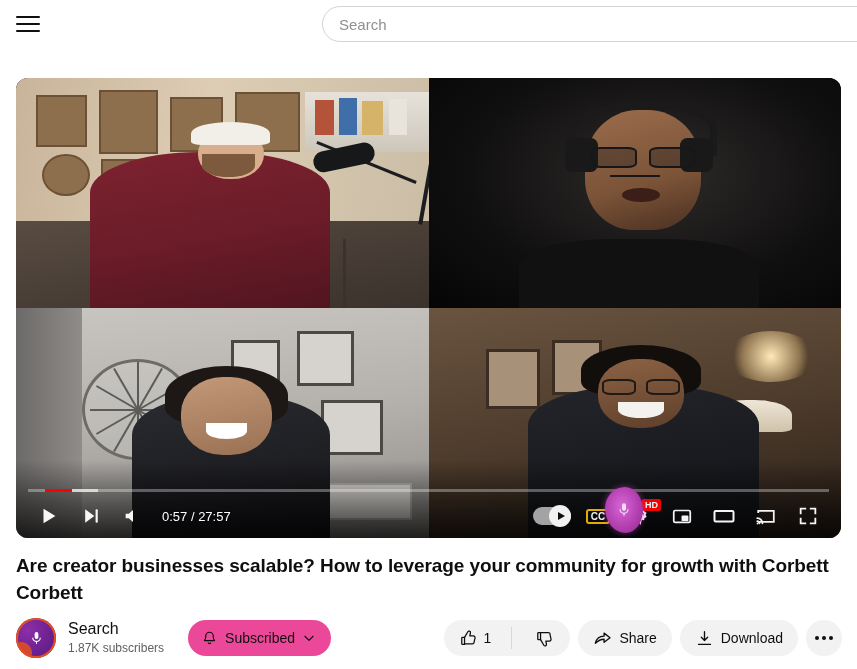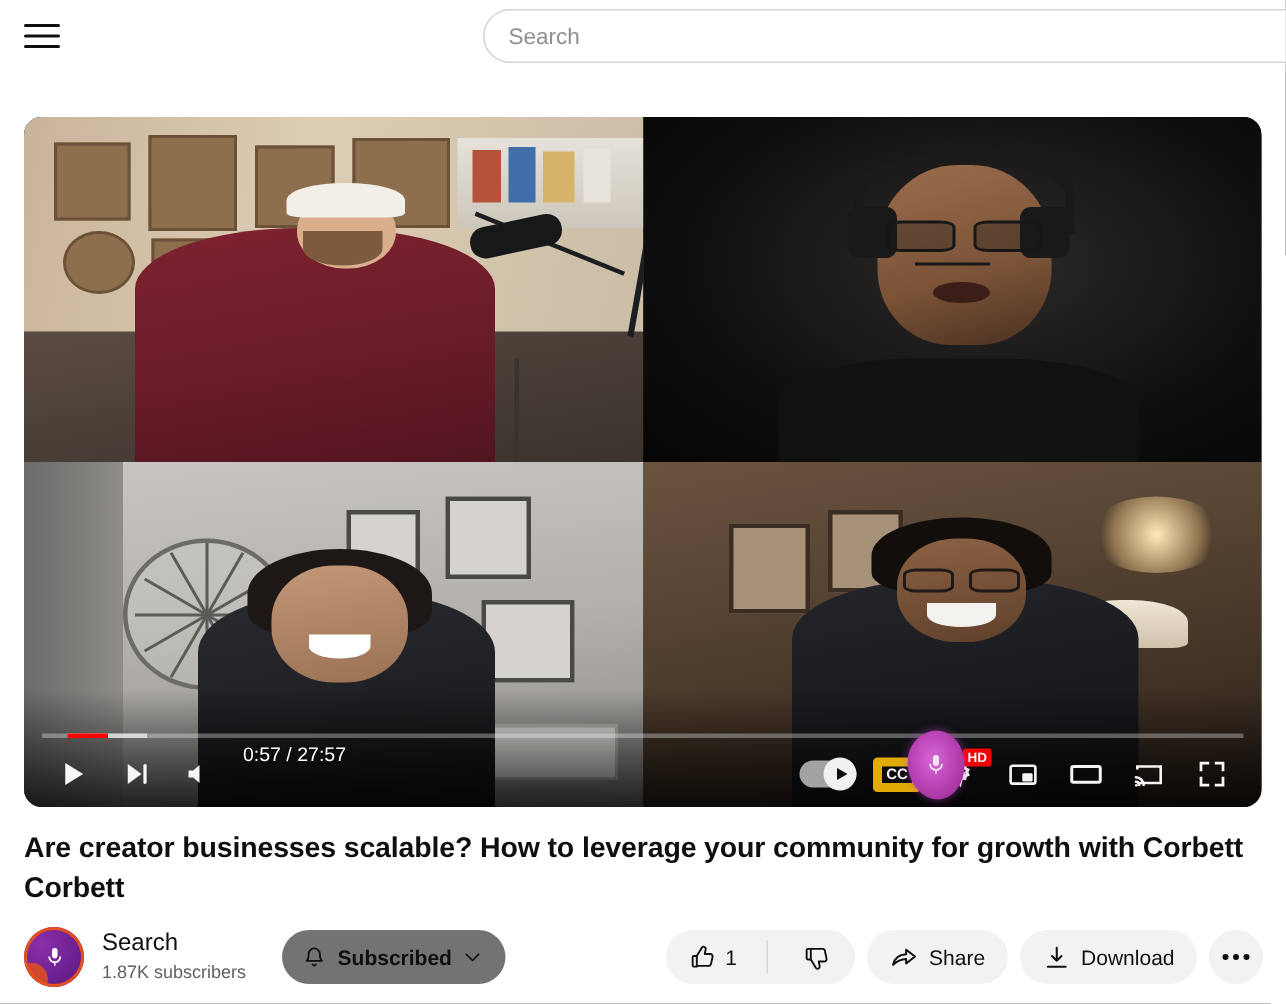--- a/index.html
+++ b/index.html
@@ -274,21 +274,21 @@
   .progress-played {
     position: absolute; left: 2.1%; top: 0; height: 100%;
     width: 2.95%;
     background: #ff0000;
   }
   .controls-row {
     position: absolute; left: 0; right: 0; bottom: 0; height: 44px;
     display: flex; align-items: center;
     padding: 0 12px;
   }
-  .ctrl-left { display: flex; gap: 0; }
+  .ctrl-left { display: flex; align-items: center; gap: 0; }
   .ctrl-right { display: flex; align-items: center; margin-left: auto; gap: 0; position: relative; }
   .cbtn {
     width: 42px; height: 42px;
     display: flex; align-items: center; justify-content: center;
     cursor: pointer; position: relative;
     opacity: 0.96;
   }
   .time-display {
     color: #ffffff; font-size: 13px;
     font-family: "Liberation Sans", sans-serif;
@@ -309,21 +309,21 @@
     display: flex; align-items: center; justify-content: center;
   }
   .autoplay-knob::after {
     content: ""; width: 0; height: 0;
     border-left: 7px solid #0f0f0f;
     border-top: 4.5px solid transparent;
     border-bottom: 4.5px solid transparent;
     margin-left: 2px;
   }
   .cc-btn {
-    border: 6px solid #eab308; border-radius: 3px;
+    border: 2px solid #eab308; border-radius: 3px;
     padding: 1px 3px; font-size: 10px; font-weight: 700; color: #ffffff;
     line-height: 9px; letter-spacing: 0px;
     font-family: "Liberation Sans", sans-serif;
   }
   .hd-badge {
     position: absolute; top: 4px; right: 0px;
     background: #ff0000; color: #fff;
     font-size: 9px; font-weight: 700;
     padding: 1px 3px; border-radius: 2px;
     font-family: "Liberation Sans", sans-serif;
@@ -374,25 +374,25 @@
   .channel-name {
     font-size: 16px; font-weight: 500; color: #0f0f0f; line-height: 20px;
     cursor: pointer;
   }
   .sub-count {
     font-size: 12px; color: #606060; line-height: 18px;
   }
   .subscribed-btn {
     margin-left: 24px;
     height: 36px; border-radius: 18px;
-    background: #737373;
+    background: #ec4899;
     display: flex; align-items: center; gap: 7px;
     padding: 0 15px 0 13px;
     cursor: pointer;
-    font-size: 14px; font-weight: 700; color: #0f0f0f;
+    font-size: 14px; font-weight: 400; color: #0f0f0f;
   }
   .actions { margin-left: auto; display: flex; align-items: center; gap: 8px; }
   .pill {
     height: 36px; border-radius: 18px; background: #f2f2f2;
     display: flex; align-items: center;
     padding: 0 15px; cursor: pointer;
     font-size: 14px; font-weight: 500; color: #0f0f0f;
     gap: 7px;
     white-space: nowrap;
   }

